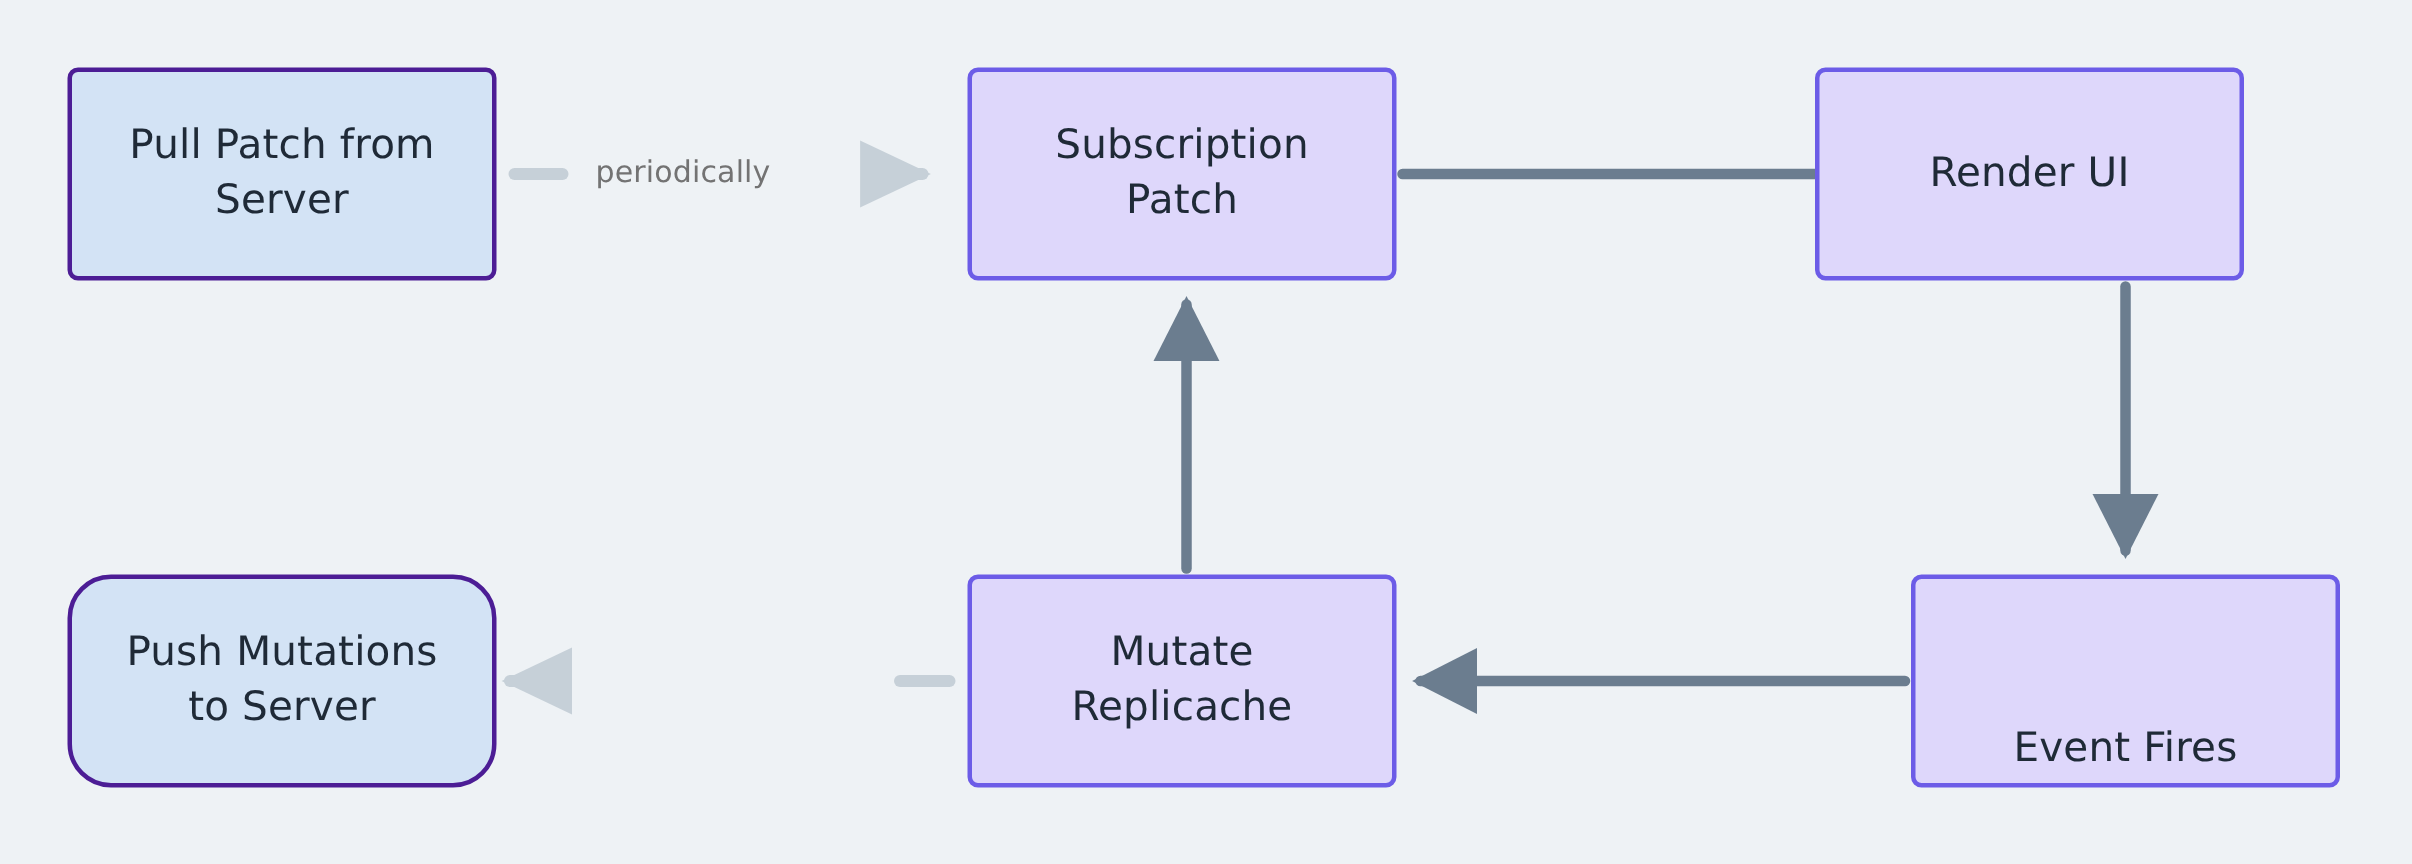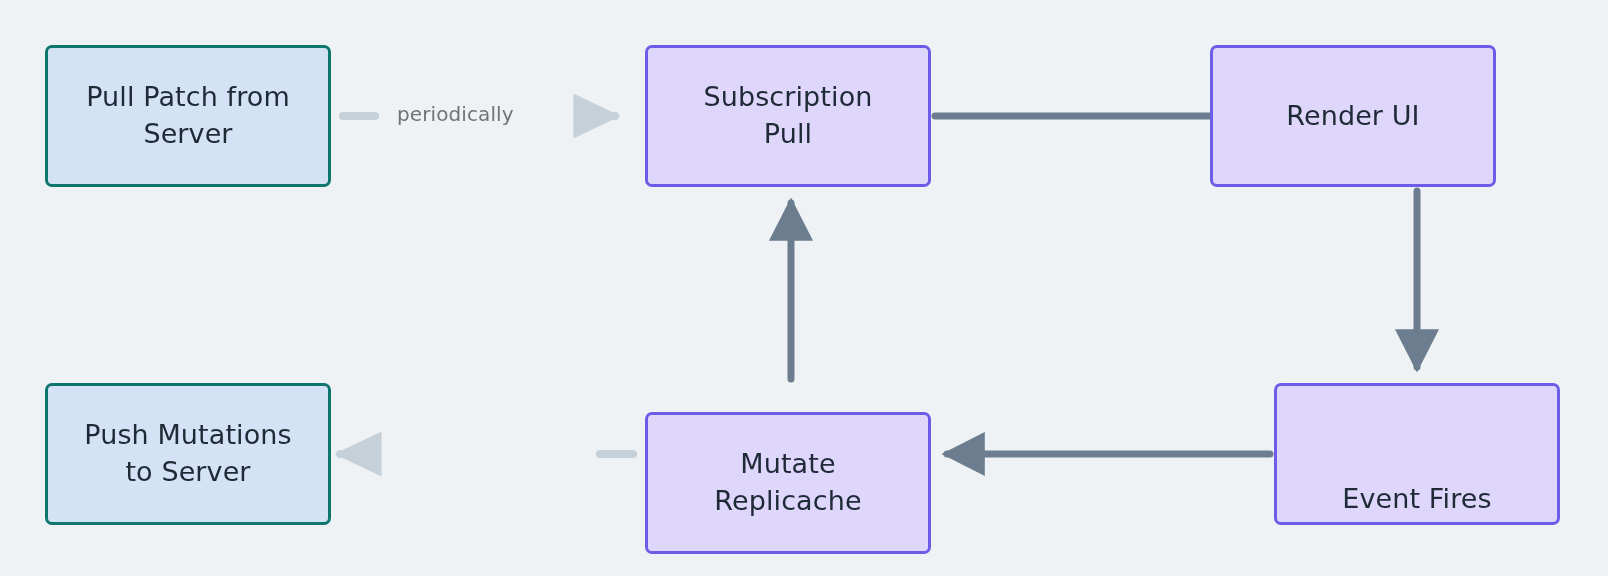--- a/index.html
+++ b/index.html
@@ -37,21 +37,21 @@
     justify-content: center;
     text-align: center;
     line-height: 1.36;
     font-size: 27px;
     color: #1f2a37;
     letter-spacing: 0.1px;
     padding: 4px 12px;
   }
   .node.blue {
     background: #d3e3f5;
-    border: 3px solid #0f766e;
+    border: 3px solid #4c1d95;
   }
   .node.purple {
     background: #ded7fb;
     border: 3px solid #6c5ce7;
   }
   .node-label {
     display: block;
     white-space: pre-line;
   }
   .edge-label {
@@ -93,33 +93,33 @@
     <line x1="372" y1="454" x2="340" y2="454" stroke="#c6d0d8" stroke-width="8" stroke-linecap="round" marker-end="url(#arrow-dotted)"></line>
   </svg>
 
   <div class="node blue" style="left:45px; top:45px; width:286px; height:142px;">
     <span class="node-label">Pull Patch from
 Server</span>
   </div>
 
   <div class="node purple" style="left:645px; top:45px; width:286px; height:142px;">
     <span class="node-label">Subscription
-Pull</span>
+Patch</span>
   </div>
 
   <div class="node purple" style="left:1210px; top:45px; width:286px; height:142px;">
     <span class="node-label">Render UI</span>
   </div>
 
-  <div class="node blue" style="left:45px; top:383px; width:286px; height:142px;">
+  <div class="node blue" style="left:45px; top:383px; width:286px; height:142px;border-radius:29px;">
     <span class="node-label">Push Mutations
 to Server</span>
   </div>
 
-  <div class="node purple" style="left:645px; top:383px; width:286px; height:142px;margin-top:29px;">
+  <div class="node purple" style="left:645px; top:383px; width:286px; height:142px;">
     <span class="node-label">Mutate
 Replicache</span>
   </div>
 
   <div class="node purple" style="left:1274px; top:383px; width:286px; height:142px;align-items:flex-end;">
     <span class="node-label">Event Fires</span>
   </div>
 
   <div class="edge-label" style="left:397px; top:104px;">periodically</div>
 

